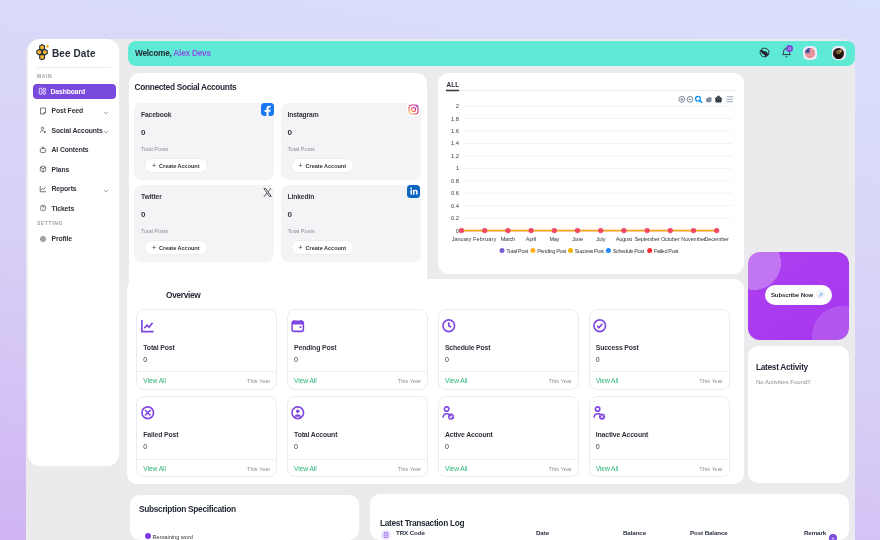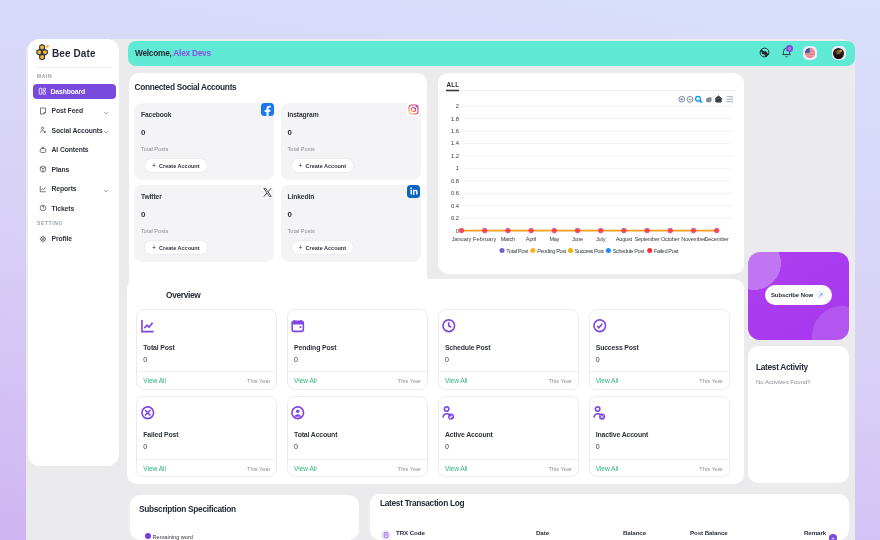--- a/index.html
+++ b/index.html
@@ -493,21 +493,21 @@
     <div style="position:absolute; left:14.5px; top:38px; width:6px; height:6px; border-radius:50%; background:#7c3aed;"></div>
     <div style="position:absolute; left:22.5px; top:38.5px; font-size:5.6px; color:#30343c;">Remaining word</div>
   </section>
 
   <section class="card activity">
     <div class="sec-title" style="left:8px; top:16px;">Latest Activity</div>
     <div class="noact">No Activities Found!!</div>
   </section>
 
   <section class="card translog">
-    <div class="sec-title" style="left:10px; top:4px;">Latest Transaction Log</div>
+    <div class="sec-title" style="left:10px; top:24px;">Latest Transaction Log</div>
     <div style="position:absolute; left:10.5px; top:36px; width:10px; height:10px; border-radius:50%; background:#ece4fa; display:flex; align-items:center; justify-content:center;">
       <svg width="6" height="6" viewBox="0 0 12 12" fill="none" stroke="#7c3aed" stroke-width="1.2">
           <rect x="2.5" y="1" width="7" height="10" rx="1"></rect>
           <path d="M4.5 4h3M4.5 6.5h3"></path>
         </svg>
     </div>
     <div class="th" style="left:26px; top:34.5px;">TRX Code</div>
     <div class="th" style="left:166px; top:34.5px;">Date</div>
     <div class="th" style="left:253px; top:34.5px;">Balance</div>
     <div class="th" style="left:320px; top:34.5px;">Post Balance</div>

